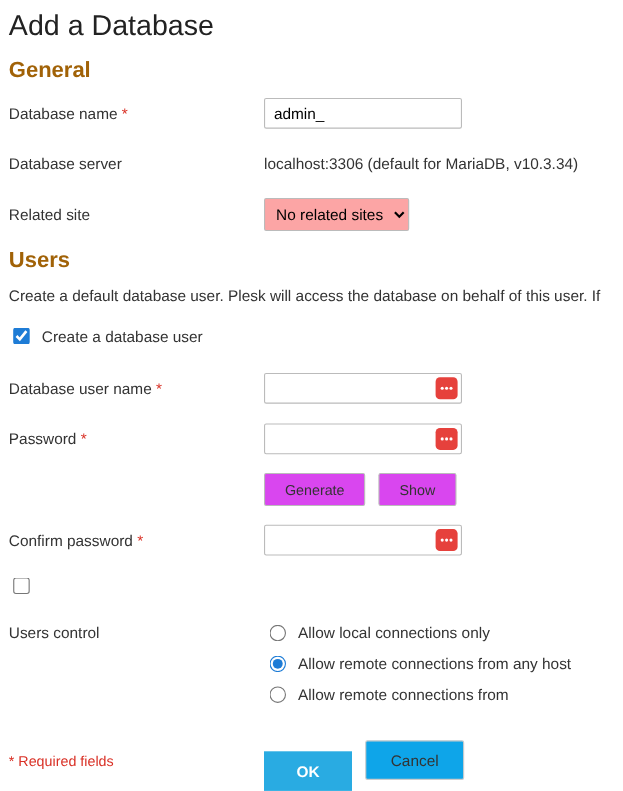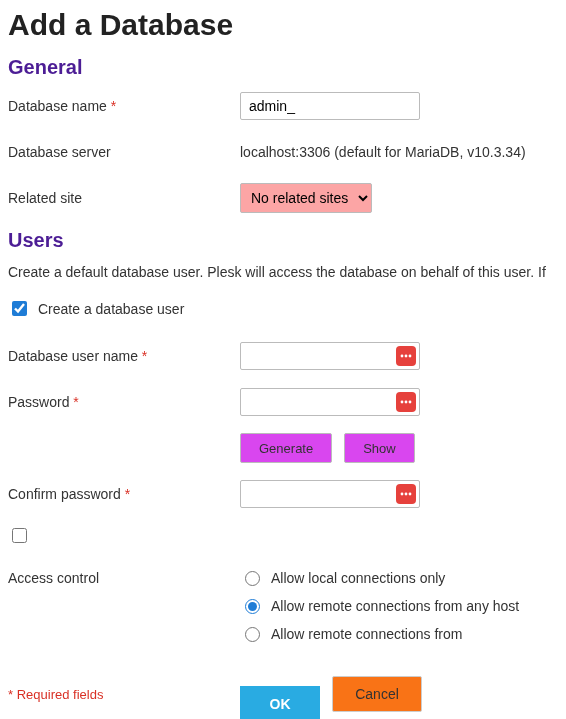--- a/index.html
+++ b/index.html
@@ -6,30 +6,30 @@
   body {
     margin: 0;
     padding: 0 0 0 8px;
     font-family: "Segoe UI", Arial, sans-serif;
     font-size: 14px;
     color: #333;
     background: #fff;
     width: 566px;
   }
   h1 {
-    font-size: 30px;
-    font-weight: 700;
+    font-size: 26px;
+    font-weight: 400;
     margin: 8px 0 14px 0;
     color: #222;
   }
   h2 {
     font-size: 20px;
     font-weight: 600;
     margin: 14px 0 12px 0;
-    color: #4c1d95;
+    color: #a16207;
   }
   .row {
     display: flex;
     align-items: center;
     min-height: 30px;
     margin-bottom: 16px;
   }
   .label-col {
     width: 220px;
     flex-shrink: 0;
@@ -163,21 +163,21 @@
     font-size: 14px;
     font-weight: 600;
     cursor: pointer;
     border-radius: 0;
     margin-top: 20px;
   }
   .btn-cancel {
     height: 36px;
     width: 90px;
     border: 1px solid #ccc;
-    background: #f97316;
+    background: #0ea5e9;
     color: #333;
     font-size: 14px;
     cursor: pointer;
     border-radius: 2px;
   }
   .text-plain { color: #333; }
 </style>
 </head>
 <body>
 
@@ -279,21 +279,21 @@
       </div>
     </div>
   </div>
 </div>
 
 <div class="checkbox-row">
   <input type="checkbox" style="">
 </div>
 
 <div class="access-row">
-  <div class="label-col">Access control</div>
+  <div class="label-col">Users control</div>
   <div class="field-col">
     <div class="radio-group">
       <label class="radio-option">
         <input type="radio" name="access" style="">
         <span>Allow local connections only</span>
       </label>
       <label class="radio-option">
         <input type="radio" name="access" checked="" style="">
         <span>Allow remote connections from any host</span>
       </label>

